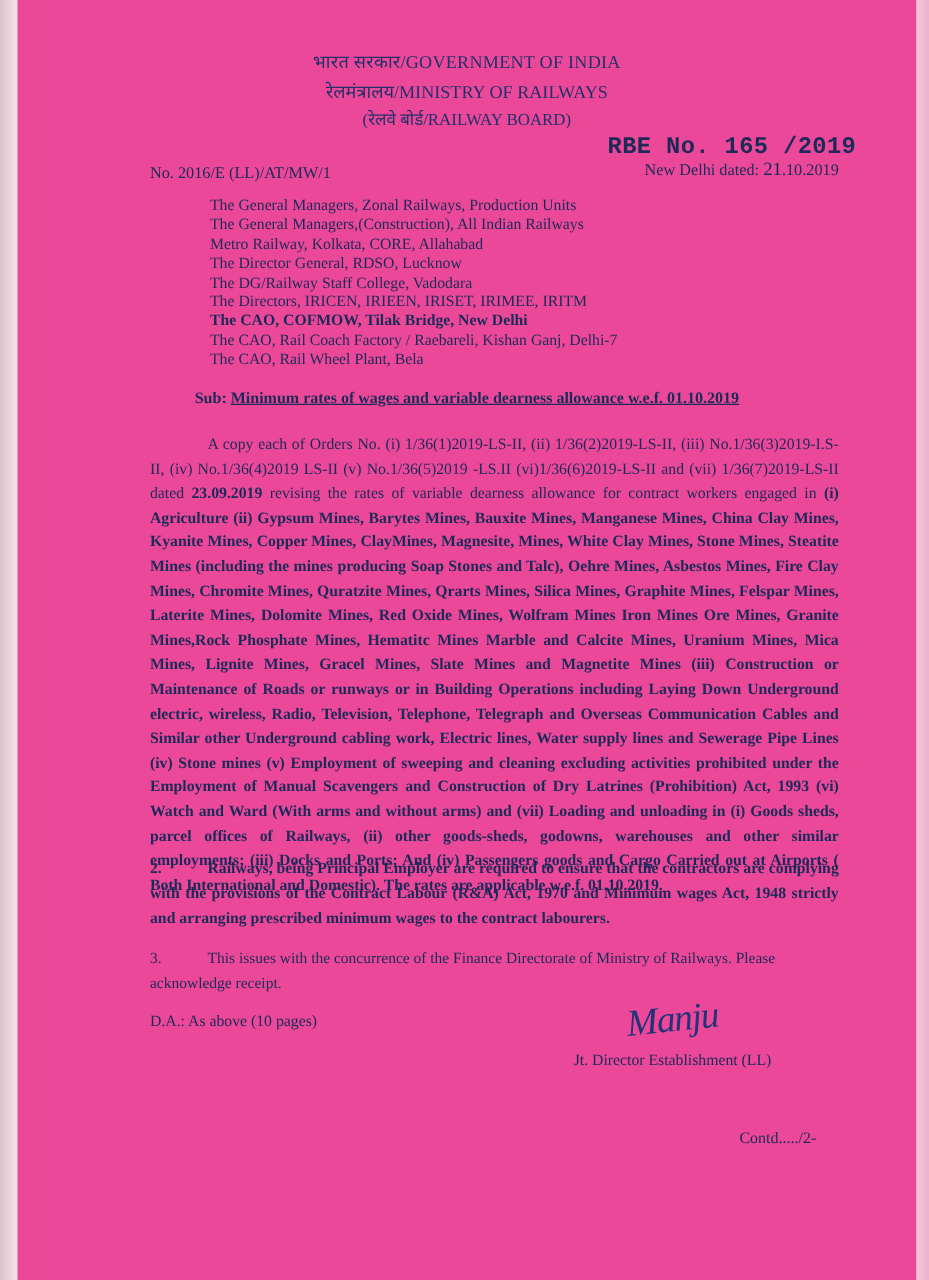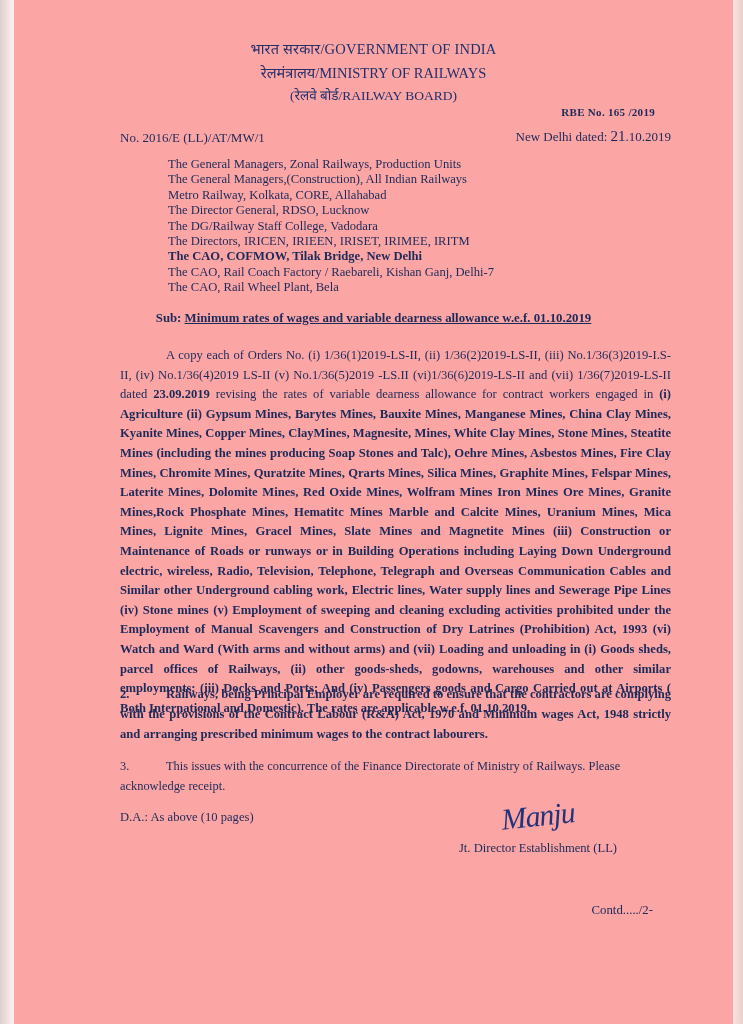--- a/index.html
+++ b/index.html
@@ -11,21 +11,21 @@
     width: 743px;
     height: 1024px;
     font-family: "Liberation Serif", serif;
     color: #1b2a58;
     position: relative;
     overflow: hidden;
   }
   .page {
     position: absolute;
     inset: 0;
-    background: #fca5a5;
+    background: #ec4899;
   }
   
   .page::before {
     content: "";
     position: absolute;
     left: 0; top: 0; bottom: 0;
     width: 14px;
     background: linear-gradient(to right, #d8d8d4, #fdfdfb);
     opacity: .85;
   }
@@ -61,24 +61,25 @@
     font-size: 14.5px;
   }
   .hdr3 {
     position: absolute;
     top: 86px; left: 0; right: 0;
     font-size: 13.5px;
   }
   .rbe {
     position: absolute;
     top: 106px;
-    right: 78px;
-    font-size: 11px;
+    right: 48px;
+    font-size: 19px;
     font-weight: bold;
     letter-spacing: .3px;
+    font-family: Liberation Mono, monospace;
   }
   .refno {
     position: absolute;
     top: 130px;
     left: 106px;
     font-size: 13px;
     text-align: right;
   }
   .dated {
     position: absolute;

